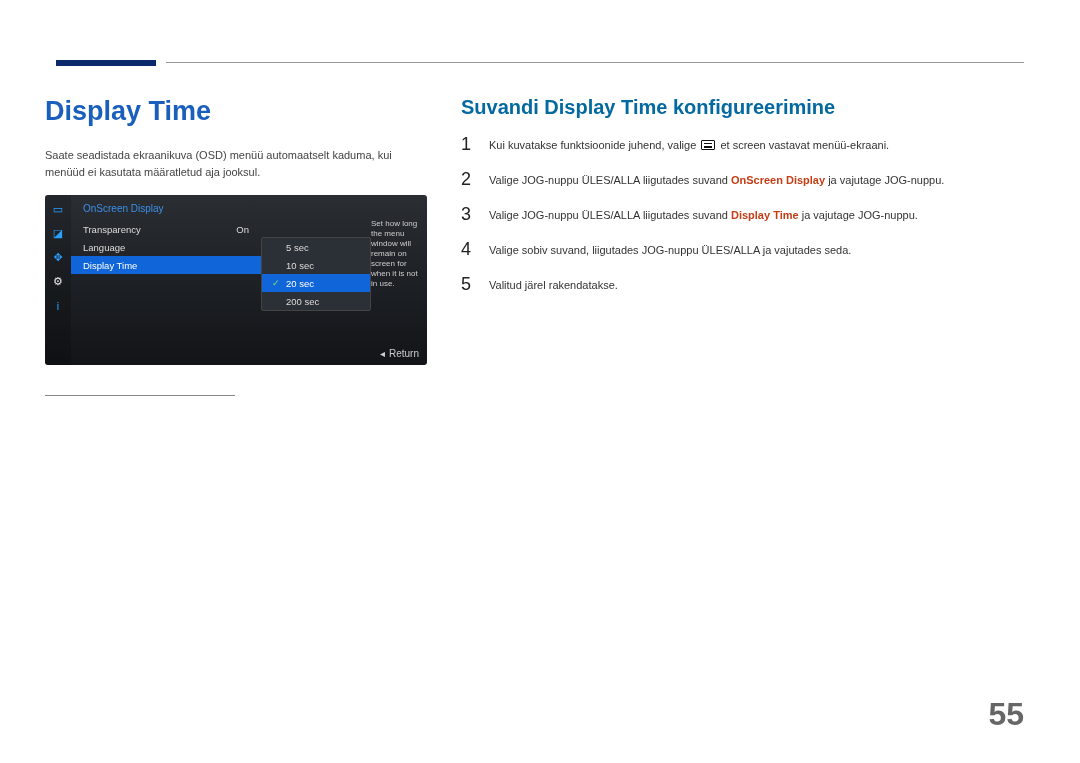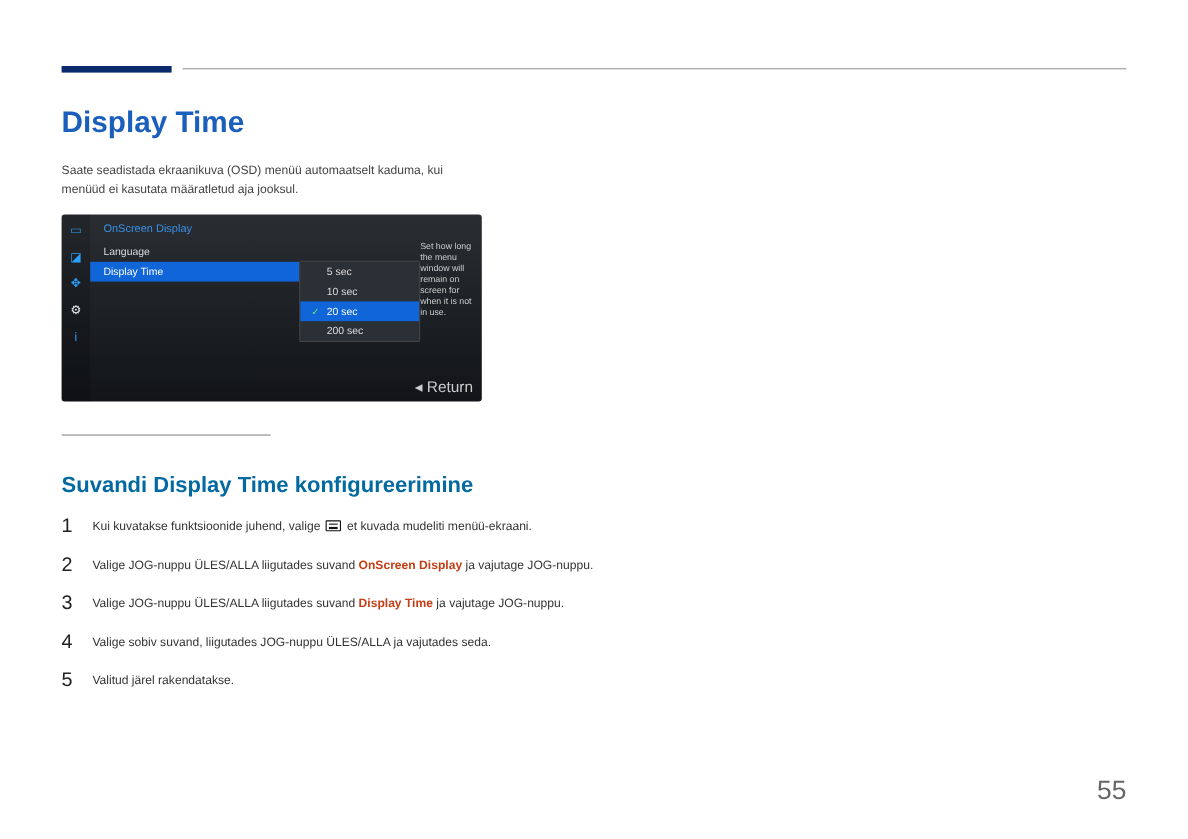--- a/index.html
+++ b/index.html
@@ -26,25 +26,24 @@
   }
   .topbar .hr {
     position: absolute;
     left: 110px; right: 0; top: 2px;
     height: 1px;
     background: #999;
   }
   .content {
     position: absolute;
     top: 96px;
-    left: 56px;
+    left: 45px;
     right: 56px;
     display: flex;
     gap: 34px;
-    flex-direction: column;
   }
   .left { width: 382px; }
   .right { flex: 1; }
   h1.title {
     color: #1b5fbd;
     font-size: 27px;
     font-weight: 600;
     margin-bottom: 20px;
   }
   h2.subtitle {
@@ -146,21 +145,21 @@
     right: 6px; top: 6px;
     width: 50px;
     font-size: 8px;
     line-height: 1.25;
     color: #ccc;
     margin-top: 18px;
   }
   .osd-return {
     position: absolute;
     right: 8px; bottom: 6px;
-    font-size: 14px;
+    font-size: 10px;
     color: #ccc;
   }
   .osd-return::before {
     content: "◂";
     margin-right: 4px;
   }
   .fnrule {
     width: 190px;
     height: 1px;
     background: #888;
@@ -204,23 +203,23 @@
   .menu-glyph .t { position:absolute; left:2px; right:2px; top:1.5px; height:1.5px; background:#111;}
   .menu-glyph .b { position:absolute; left:2px; right:2px; bottom:1.5px; height:1.5px; background:#111;}
   .boldred { font-weight: 700; color: #c33d15; }
   .sep { color: #555; font-weight: 700; margin: 0 4px; }
   .bullets { margin: 6px 0 10px 2px; font-size: 11px; }
   .bullets .dot { margin-right: 8px; font-size: 8px; position: relative; top:-1px;}
   .pagenum {
     position: absolute;
     right: 56px;
     bottom: 30px;
-    font-size: 24px;
+    font-size: 32px;
     color: #666;
-    font-weight: 400;
+    font-weight: 700;
   }
 </style>
 </head>
 <body>
 
 <div class="topbar">
   <div class="bluebar"></div>
   <div class="hr"></div>
 </div>
 
@@ -232,20 +231,24 @@
     <div class="osd">
       <div class="osd-left">
         <div class="ic active">▭</div>
         <div class="ic" style="color:#2aa0ff;">◪</div>
         <div class="ic" style="color:#2aa0ff;">✥</div>
         <div class="ic">⚙</div>
         <div class="ic" style="color:#2aa0ff;">ℹ</div>
       </div>
       <div class="osd-main">
         <div class="osd-heading">OnScreen Display</div>
+        <div class="osd-row">
+          <span>Transparency</span>
+          <span>On</span>
+        </div>
         <div class="osd-row">
           <span>Language</span>
           <span></span>
         </div>
         <div class="osd-row selected">
           <span>Display Time</span>
           <span></span>
         </div>
       </div>
       <div class="osd-submenu">
@@ -272,21 +275,21 @@
 
     <div class="fnrule"></div>
   </div>
 
   <div class="right">
     <h2 class="subtitle">Suvandi Display Time konfigureerimine</h2>
     <ol class="steps">
       <li class="step">
         <span class="num">1</span>
         <span class="body">
-          <span>Kui kuvatakse funktsioonide juhend, valige </span><span class="menu-glyph"><span class="t"></span><span class="b"></span></span><span> et kuvada mudeliti menüü-ekraani.</span>
+          <span>Kui kuvatakse funktsioonide juhend, valige </span><span class="menu-glyph"><span class="t"></span><span class="b"></span></span><span> et screen vastavat menüü-ekraani.</span>
         </span>
       </li>
       <li class="step">
         <span class="num">2</span>
         <span class="body">
           <span>Valige JOG-nuppu ÜLES/ALLA liigutades suvand </span><span class="boldred">OnScreen Display</span><span> ja vajutage JOG-nuppu.</span>
         </span>
       </li>
       <li class="step">
         <span class="num">3</span>

